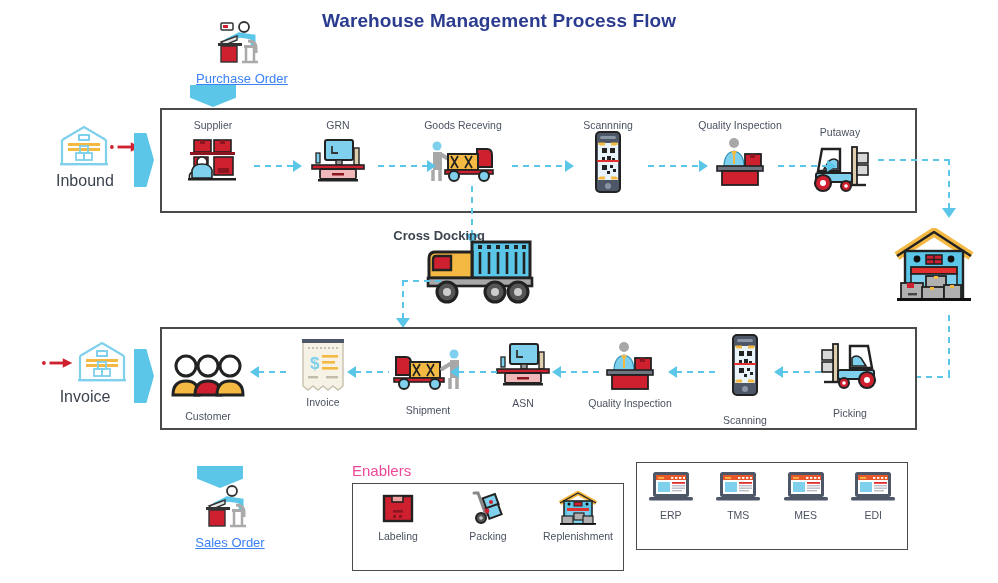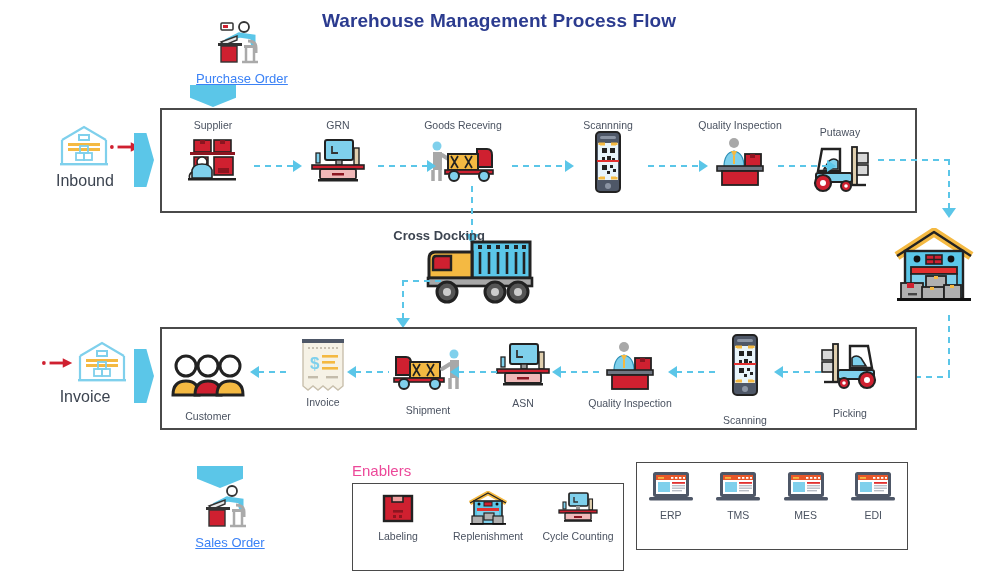--- a/index.html
+++ b/index.html
@@ -599,52 +599,51 @@
           <rect x="11" y="4" width="11" height="6" fill="#f0a0a0" stroke="#222" stroke-width="1.6"></rect>
           <rect x="12" y="18" width="10" height="2.6" fill="#8c1520"></rect>
           <rect x="12" y="23" width="3" height="3" fill="#8c1520"></rect>
           <rect x="18" y="23" width="3" height="3" fill="#8c1520"></rect>
         </svg>
       </div>
       <div class="lbl">Labeling</div>
     </div>
     <div class="panel-item">
       <div class="art">
+        <svg width="36" height="34" viewBox="0 0 36 34">
+          <path d="M4 2 l4 0 l8 22" stroke="#888" stroke-width="3" fill="none" stroke-linecap="round"></path>
+          <path d="M10 25 l16 -6" stroke="#888" stroke-width="3" fill="none"></path>
+          <rect x="14" y="5" width="13" height="11" fill="#7fd0ec" stroke="#222" stroke-width="2" transform="rotate(-20 20 10)"></rect>
+          <rect x="17" y="15" width="13" height="11" fill="#7fd0ec" stroke="#222" stroke-width="2" transform="rotate(-20 23 20)"></rect>
+          <circle cx="17" cy="20" r="2.4" fill="#cf2030"></circle>
+          <circle cx="21" cy="11" r="2" fill="#cf2030"></circle>
+          <circle cx="11" cy="27" r="5" fill="#555" stroke="#222" stroke-width="2"></circle>
+          <circle cx="11" cy="27" r="1.8" fill="#ccc"></circle>
+        </svg>
+      </div>
+      <div class="lbl">Packing</div>
+    </div>
+    <div class="panel-item">
+      <div class="art">
         <svg width="40" height="34" viewBox="0 0 40 34">
           <path d="M2 12 L20 2 L38 12" fill="none" stroke="#f4b942" stroke-width="4.5" stroke-linejoin="round"></path>
           <path d="M2 12 L20 2 L38 12" fill="none" stroke="#222" stroke-width="1.4" stroke-linejoin="round"></path>
           <rect x="6" y="10" width="28" height="22" fill="#5bc6e8" stroke="#222" stroke-width="1.6"></rect>
           <rect x="16" y="11" width="8" height="4" fill="#cf2030" stroke="#222" stroke-width="1"></rect>
           <circle cx="11" cy="13" r="1.5" fill="#111"></circle>
           <circle cx="29" cy="13" r="1.5" fill="#111"></circle>
           <rect x="9" y="17" width="22" height="3.4" fill="#e2302f"></rect>
           <rect x="9" y="20" width="22" height="12" fill="#7fd0ec"></rect>
           <rect x="16" y="22" width="10" height="7" fill="#b0b0b0" stroke="#222" stroke-width="1.2"></rect>
           <rect x="4" y="25" width="11" height="8" fill="#b0b0b0" stroke="#222" stroke-width="1.2"></rect>
           <rect x="25" y="25" width="10" height="8" fill="#b0b0b0" stroke="#222" stroke-width="1.2"></rect>
           <rect x="2" y="32" width="36" height="1.8" fill="#111"></rect>
         </svg>
       </div>
       <div class="lbl">Replenishment</div>
-    </div>
-    <div class="panel-item">
-      <div class="art">
-        <svg width="42" height="34" viewBox="0 0 42 34">
-          <rect x="12" y="2" width="19" height="13" rx="1.5" fill="#7fd0ec" stroke="#222" stroke-width="1.7"></rect>
-          <path d="M17 6 l0 5 l4 0" fill="none" stroke="#333" stroke-width="1.4"></path>
-          <rect x="19" y="15" width="4" height="4" fill="#999"></rect>
-          <rect x="6" y="11" width="3" height="7" fill="#7fd0ec" stroke="#222" stroke-width="1.1"></rect>
-          <rect x="32" y="8" width="3.5" height="11" fill="#e0cfae" stroke="#222" stroke-width="1.1"></rect>
-          <rect x="2" y="19" width="38" height="3" fill="#cf2030" stroke="#222" stroke-width="1.3"></rect>
-          <rect x="8" y="22" width="26" height="7" rx="1" fill="#f0b8b8" stroke="#222" stroke-width="1.4"></rect>
-          <rect x="17" y="25" width="8" height="2" fill="#8c1520"></rect>
-          <rect x="7" y="29" width="28" height="1.8" fill="#222"></rect>
-        </svg>
-      </div>
-      <div class="lbl">Cycle Counting</div>
     </div>
   </div>
 </div>
 
 <div class="abs" id="integration-group">
   <div class="panel-box">
     <div class="panel-item">
       <div class="art">
         <svg width="48" height="34" viewBox="0 0 48 34">
           <rect x="6" y="2" width="36" height="25" rx="2.5" fill="#4e5767"></rect>

